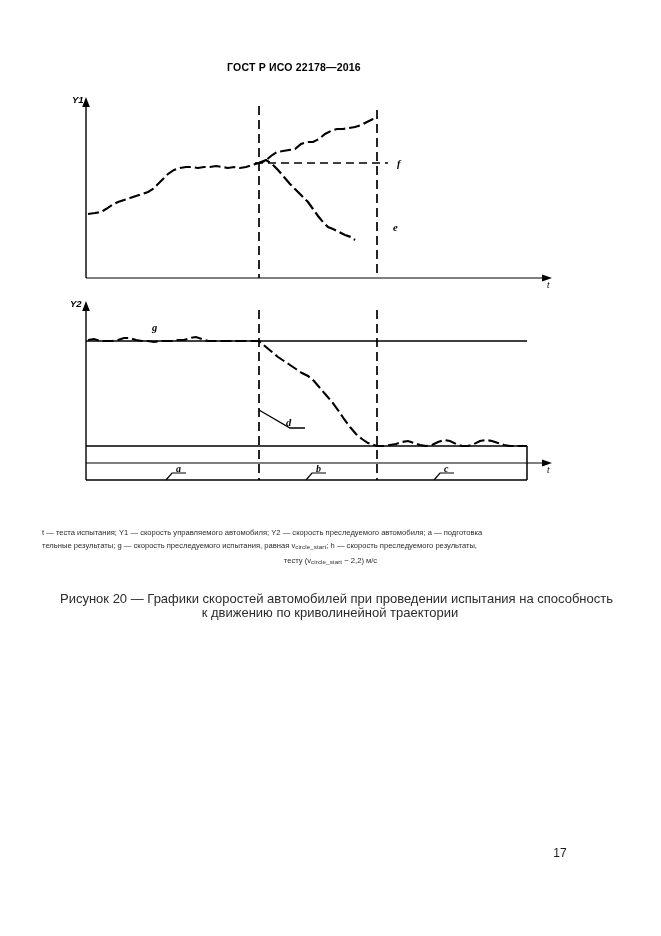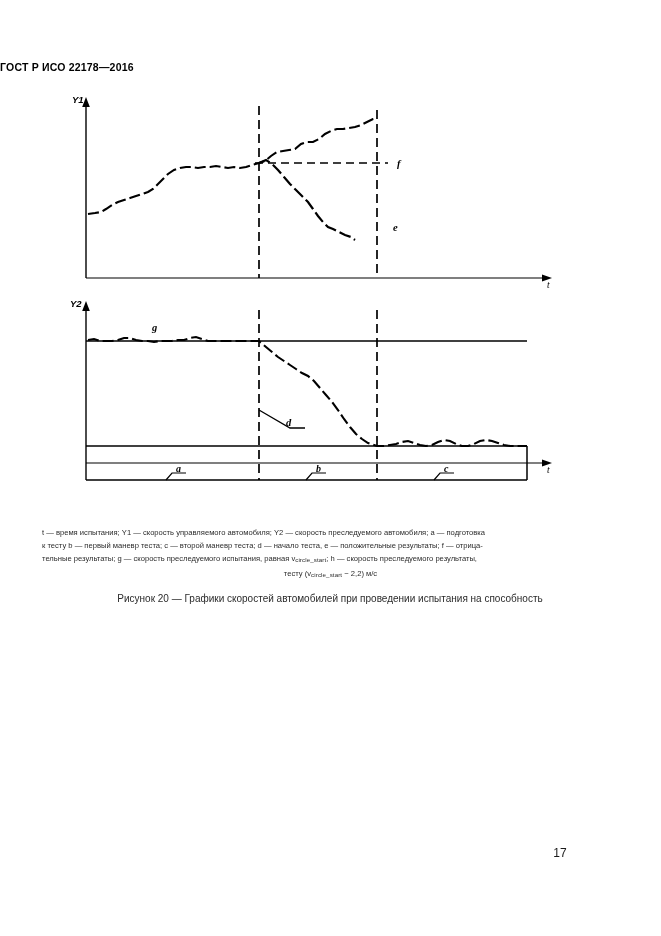--- a/index.html
+++ b/index.html
@@ -23,21 +23,21 @@
     height: 936px;
     background: #fff;
   }
 
   
   .doc-header {
     position: absolute;
     left: 0;
     top: 61px;
     width: 588px;
-    text-align: left;
+    text-align: center;
     font-size: 10.5px;
     font-weight: bold;
     letter-spacing: 0.2px;
     color: #000;
     white-space: nowrap;
   }
 
   
   .figure {
     position: absolute;
@@ -72,21 +72,21 @@
     vertical-align: -0.22em;
     letter-spacing: 0.1px;
   }
 
   
   .caption {
     position: absolute;
     left: 60px;
     top: 592px;
     width: 540px;
-    font-size: 10px;
+    font-size: 13px;
     line-height: 13.5px;
     text-align: center;
     color: #2b2b2b;
   }
   .caption .cl { display: block; white-space: nowrap; }
 
   
   .folio {
     position: absolute;
     left: 540px;
@@ -192,25 +192,25 @@
           <text x="316" y="384" font-family="Liberation Serif, serif" font-size="10" font-weight="bold" font-style="italic" fill="#000">b</text>
 
           <path d="M 434,392 L 440,385 L 454,385" fill="none" stroke="#000" stroke-width="1.2"></path>
           <text x="444" y="384" font-family="Liberation Serif, serif" font-size="10" font-weight="bold" font-style="italic" fill="#000">c</text>
         </g>
       </g>
     </svg>
   </div>
 
   <div class="legend">
-    <span class="ln">t — время испытания; Y1 — скорость управляемого автомобиля; Y2 — скорость преследуемого автомобиля; a — подготовка</span>
-    <span class="ln">к тесту  b — первый маневр теста; c — второй маневр теста; d — начало теста, e — положительные результаты; f — отрица-</span>
+    <span class="ln">t — теста испытания; Y1 — скорость управляемого автомобиля; Y2 — скорость преследуемого автомобиля; a — подготовка</span>
     <span class="ln"><span>тельные результаты; g — скорость преследуемого испытания, равная v</span><sub>circle_start</sub><span>; h — скорость преследуемого результаты,</span></span>
     <span class="ln center"><span>тесту (v</span><sub>circle_start</sub><span> − 2,2) м/с</span></span>
   </div>
 
   <div class="caption">
     <span class="cl">Рисунок 20 — Графики скоростей автомобилей при проведении испытания на способность</span>
+    <span class="cl">к движению по криволинейной траектории</span>
   </div>
 
   <div class="folio">17</div>
 
 </div>
 
 </body></html>

